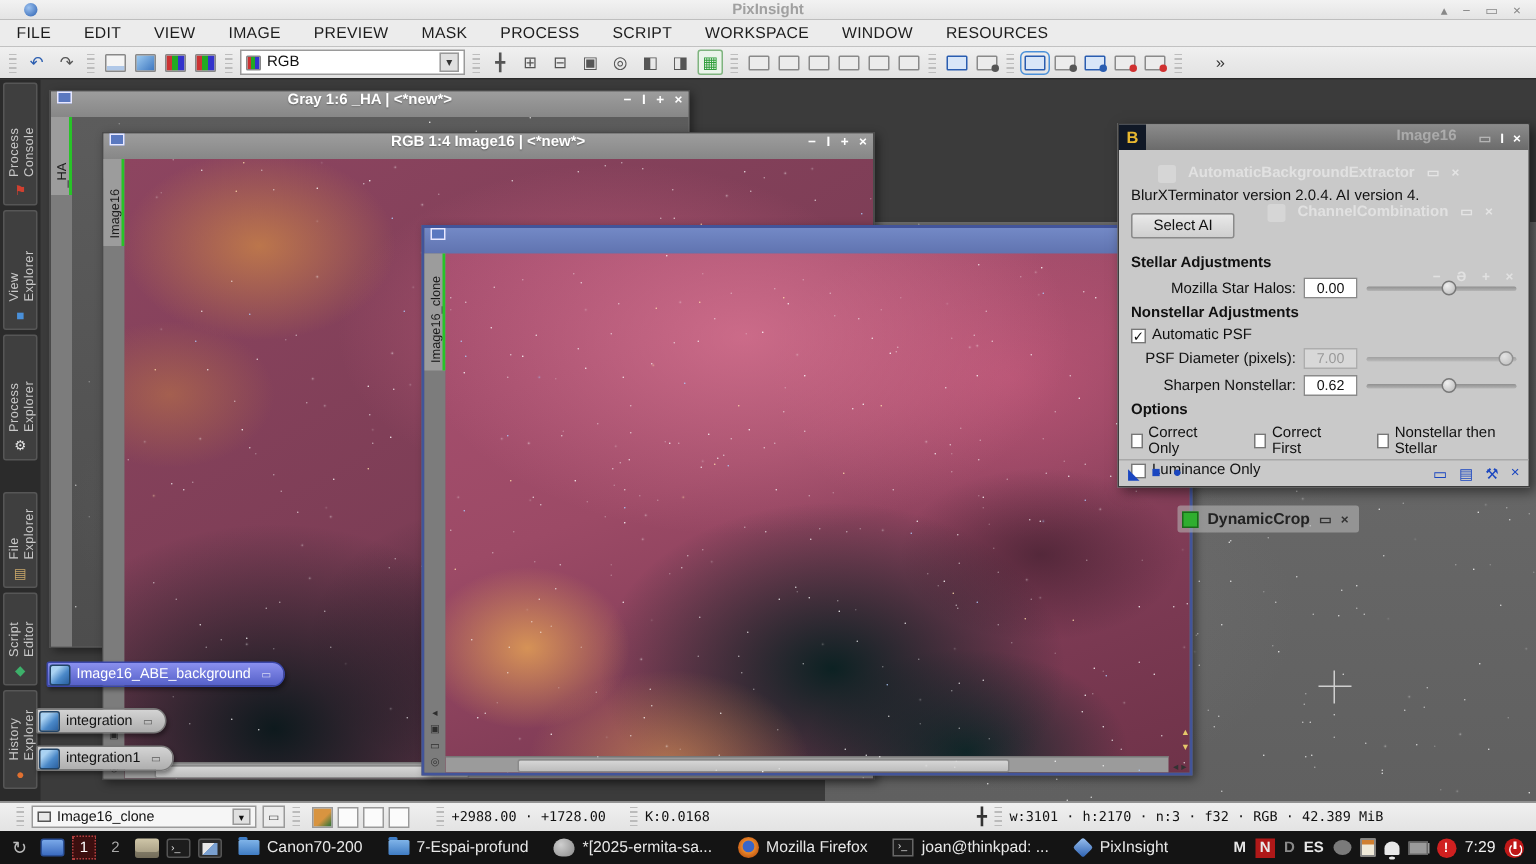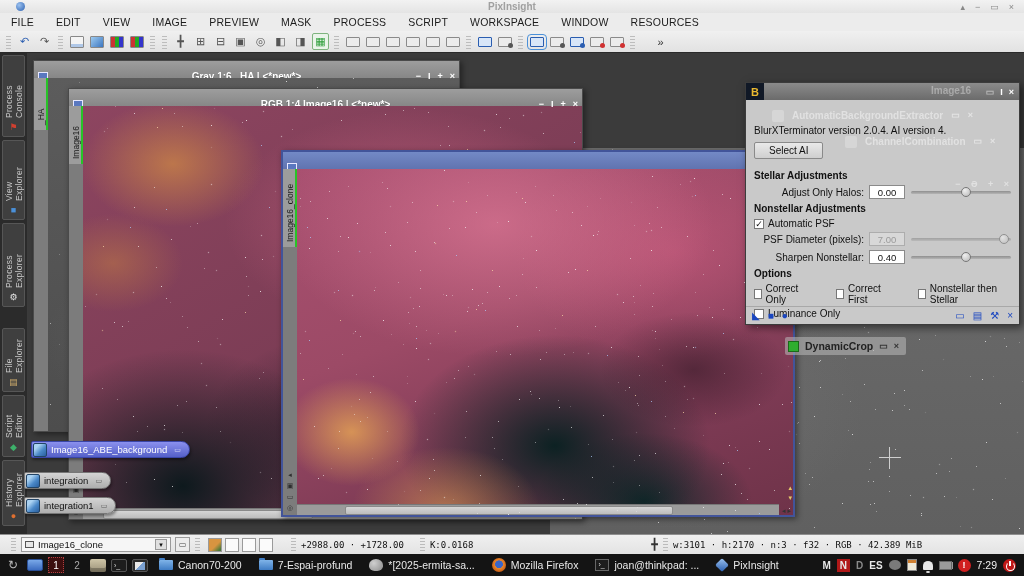--- a/index.html
+++ b/index.html
@@ -56,21 +56,21 @@
     background:radial-gradient(220px 150px at 62% 22%, rgba(150,150,150,.25), rgba(150,150,150,0) 70%),
                radial-gradient(260px 170px at 28% 68%, rgba(140,140,140,.22), rgba(140,140,140,0) 70%),
                linear-gradient(#6d6d6d,#606060); }
   .crosshair { position:absolute; width:22px; height:22px; }
   .crosshair::before { content:""; position:absolute; left:0; right:0; top:10px; height:1px; background:#cfcfcf; }
   .crosshair::after { content:""; position:absolute; top:0; bottom:0; left:10px; width:1px; background:#cfcfcf; }
 
   
   .pi-window { position:absolute; border:1px solid #4a4a4a; background:#6e6e6e;
     box-shadow:2px 2px 6px rgba(0,0,0,.45); }
-  .pi-titlebar { height:30px; background:linear-gradient(#9d9d9d,#767676); display:flex; align-items:center;
+  .pi-titlebar { height:30px; background:linear-gradient(#9d9d9d,#767676); display:flex; align-items:flex-start;
     padding:0 4px; color:#fff; font-size:10px; font-weight:bold; }
   .pi-titlebar .wicon { width:10px; height:8px; border:1px solid #e8e8ff; background:#5a78c0; margin-right:4px; }
   .pi-titlebar .wtitle { position:absolute; left:0; right:0; text-align:center; text-shadow:0 1px 1px rgba(0,0,0,.35); }
   .pi-titlebar .wbtns { margin-left:auto; display:flex; gap:7px; z-index:2; font-size:9px; font-weight:bold; color:#fff; }
   .pi-body { position:absolute; left:0; top:17px; right:0; bottom:0; display:flex; }
   .tabstrip { width:14px; background:#7c7c7c; position:relative; flex:0 0 14px; }
   .vtab { position:absolute; left:0; top:0; width:14px; background:#9c9c9c; display:flex; }
   .vtab .vtxt { writing-mode:vertical-rl; transform:rotate(180deg); font-size:8.5px; color:#1a1a1a;
     padding:5px 0; margin:0 auto; }
   .vtab .sel { position:absolute; right:0; top:0; bottom:0; width:2px; background:#27c427; }
@@ -265,20 +265,25 @@
     <span class="tbi">
         <span class="chip img"></span>
       </span>
     <span class="tbi">
         <span class="chip rgb"></span>
       </span>
     <span class="tbi">
         <span class="chip rgb"></span>
       </span>
     <div class="tsep"></div>
+    <div class="combo">
+      <span class="chip rgb" style="width:10px;height:10px;"></span>
+      <span>RGB</span>
+      <span class="arrowbox">▾</span>
+    </div>
     <div class="tsep"></div>
     <span class="tbi">╋</span>
     <span class="tbi">⊞</span>
     <span class="tbi">⊟</span>
     <span class="tbi">▣</span>
     <span class="tbi">◎</span>
     <span class="tbi">◧</span>
     <span class="tbi">◨</span>
     <span class="tbi green active">▦</span>
     <div class="tsep"></div>
@@ -500,21 +505,21 @@
           <span class="faint">▭</span>
           <span>Ι</span>
           <span>×</span>
         </span>
       </div>
       <div class="bx-body">
         <div class="bx-version">BlurXTerminator version 2.0.4. AI version 4.</div>
         <div class="bx-btn">Select AI</div>
         <div class="bx-section">Stellar Adjustments</div>
         <div class="bx-row">
-          <span class="lbl">Adjust Only Halos:</span>
+          <span class="lbl">Mozilla Star Halos:</span>
           <span class="bx-field">0.00</span>
           <span class="bx-slider">
               <span class="bx-knob" style="left:50%;"></span>
             </span>
         </div>
         <div class="bx-section">Nonstellar Adjustments</div>
         <div class="bx-row" style="margin-bottom:3px;">
           <span class="bx-check">
             <span class="box">✓</span>
             <span>Automatic PSF</span>
@@ -522,21 +527,21 @@
         </div>
         <div class="bx-row">
           <span class="lbl">PSF Diameter (pixels):</span>
           <span class="bx-field disabled">7.00</span>
           <span class="bx-slider" style="opacity:.7;">
               <span class="bx-knob" style="left:88%;"></span>
             </span>
         </div>
         <div class="bx-row">
           <span class="lbl">Sharpen Nonstellar:</span>
-          <span class="bx-field">0.40</span>
+          <span class="bx-field">0.62</span>
           <span class="bx-slider">
               <span class="bx-knob" style="left:50%;"></span>
             </span>
         </div>
         <div class="bx-section">Options</div>
         <div class="bx-row" style="margin-bottom:3px;gap:20px;">
           <span class="bx-check">
             <span class="box"></span>
             <span>Correct Only</span>
           </span>

